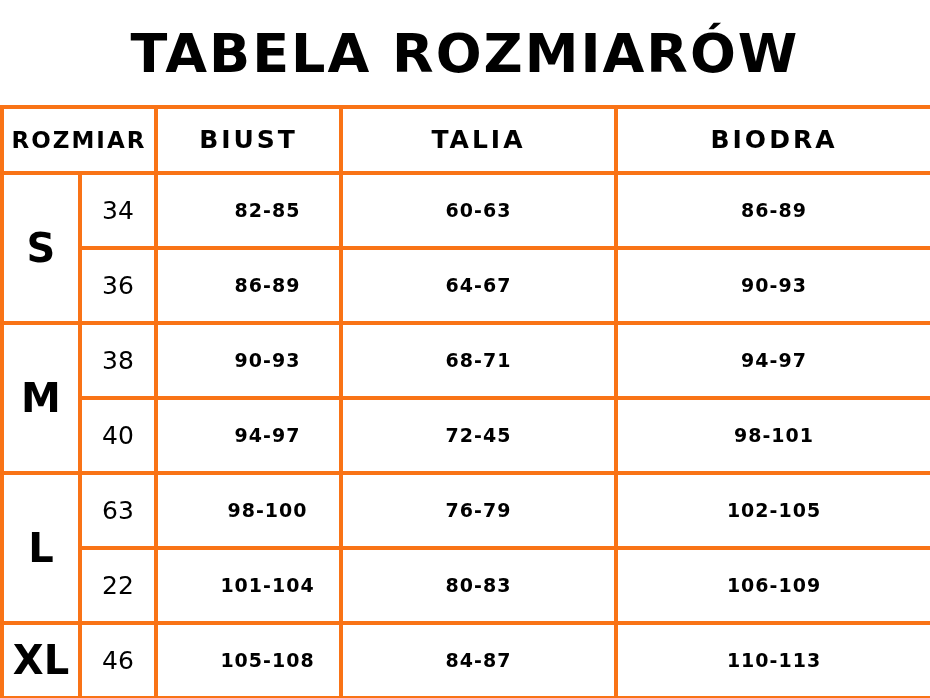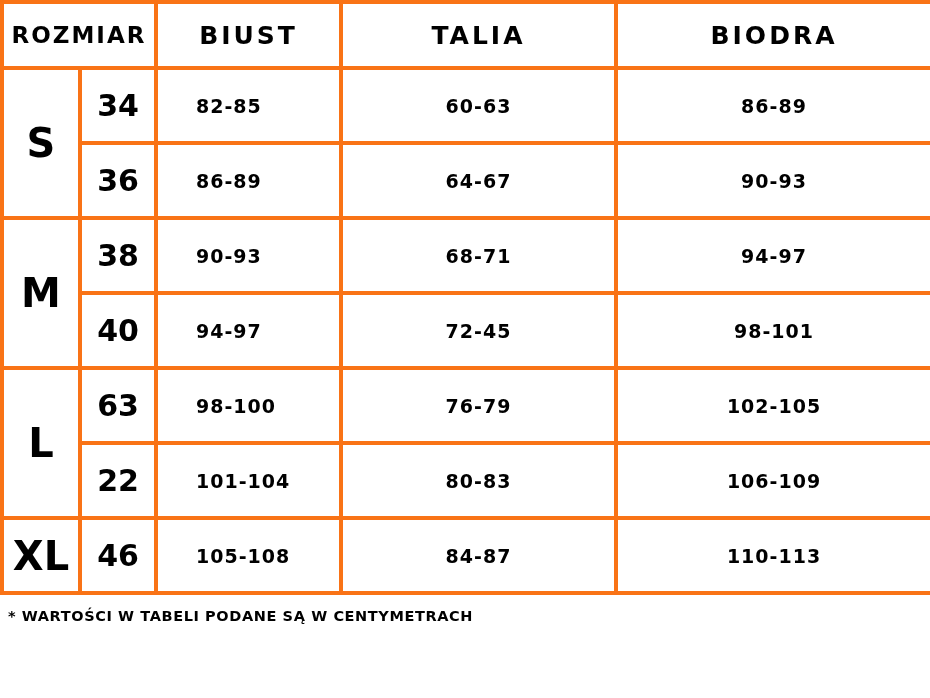--- a/index.html
+++ b/index.html
@@ -67,49 +67,50 @@
   }
   th.h-center {
     text-align: center;
     letter-spacing: 3px;
   }
   td.letter {
     font-weight: bold;
     font-size: 40px;
   }
   td.num {
-    font-weight: bold;
-    font-size: 30px;
+    font-weight: normal;
+    font-size: 25px;
   }
   td.val {
     font-weight: bold;
     font-size: 19px;
     letter-spacing: 1px;
     height: 71px;
   }
   td.val.bust {
-    text-align: left;
+    text-align: center;
     padding-left: 38px;
   }
   .notes {
     margin-top: 10px;
     padding-left: 8px;
     font-family: "DejaVu Sans", sans-serif;
     font-weight: bold;
     font-size: 14.5px;
     letter-spacing: 0.6px;
     line-height: 1.65;
   }
   .notes div { white-space: nowrap; }
 </style>
 </head>
 <body>
 
 <div class="page">
 
+  <h1 class="title">TABELA ROZMIARÓW</h1>
 
   <table class="size-table">
     <colgroup>
       <col class="c-letter">
       <col class="c-num">
       <col class="c-bust">
       <col class="c-waist">
       <col class="c-hips">
     </colgroup>
     <thead>

